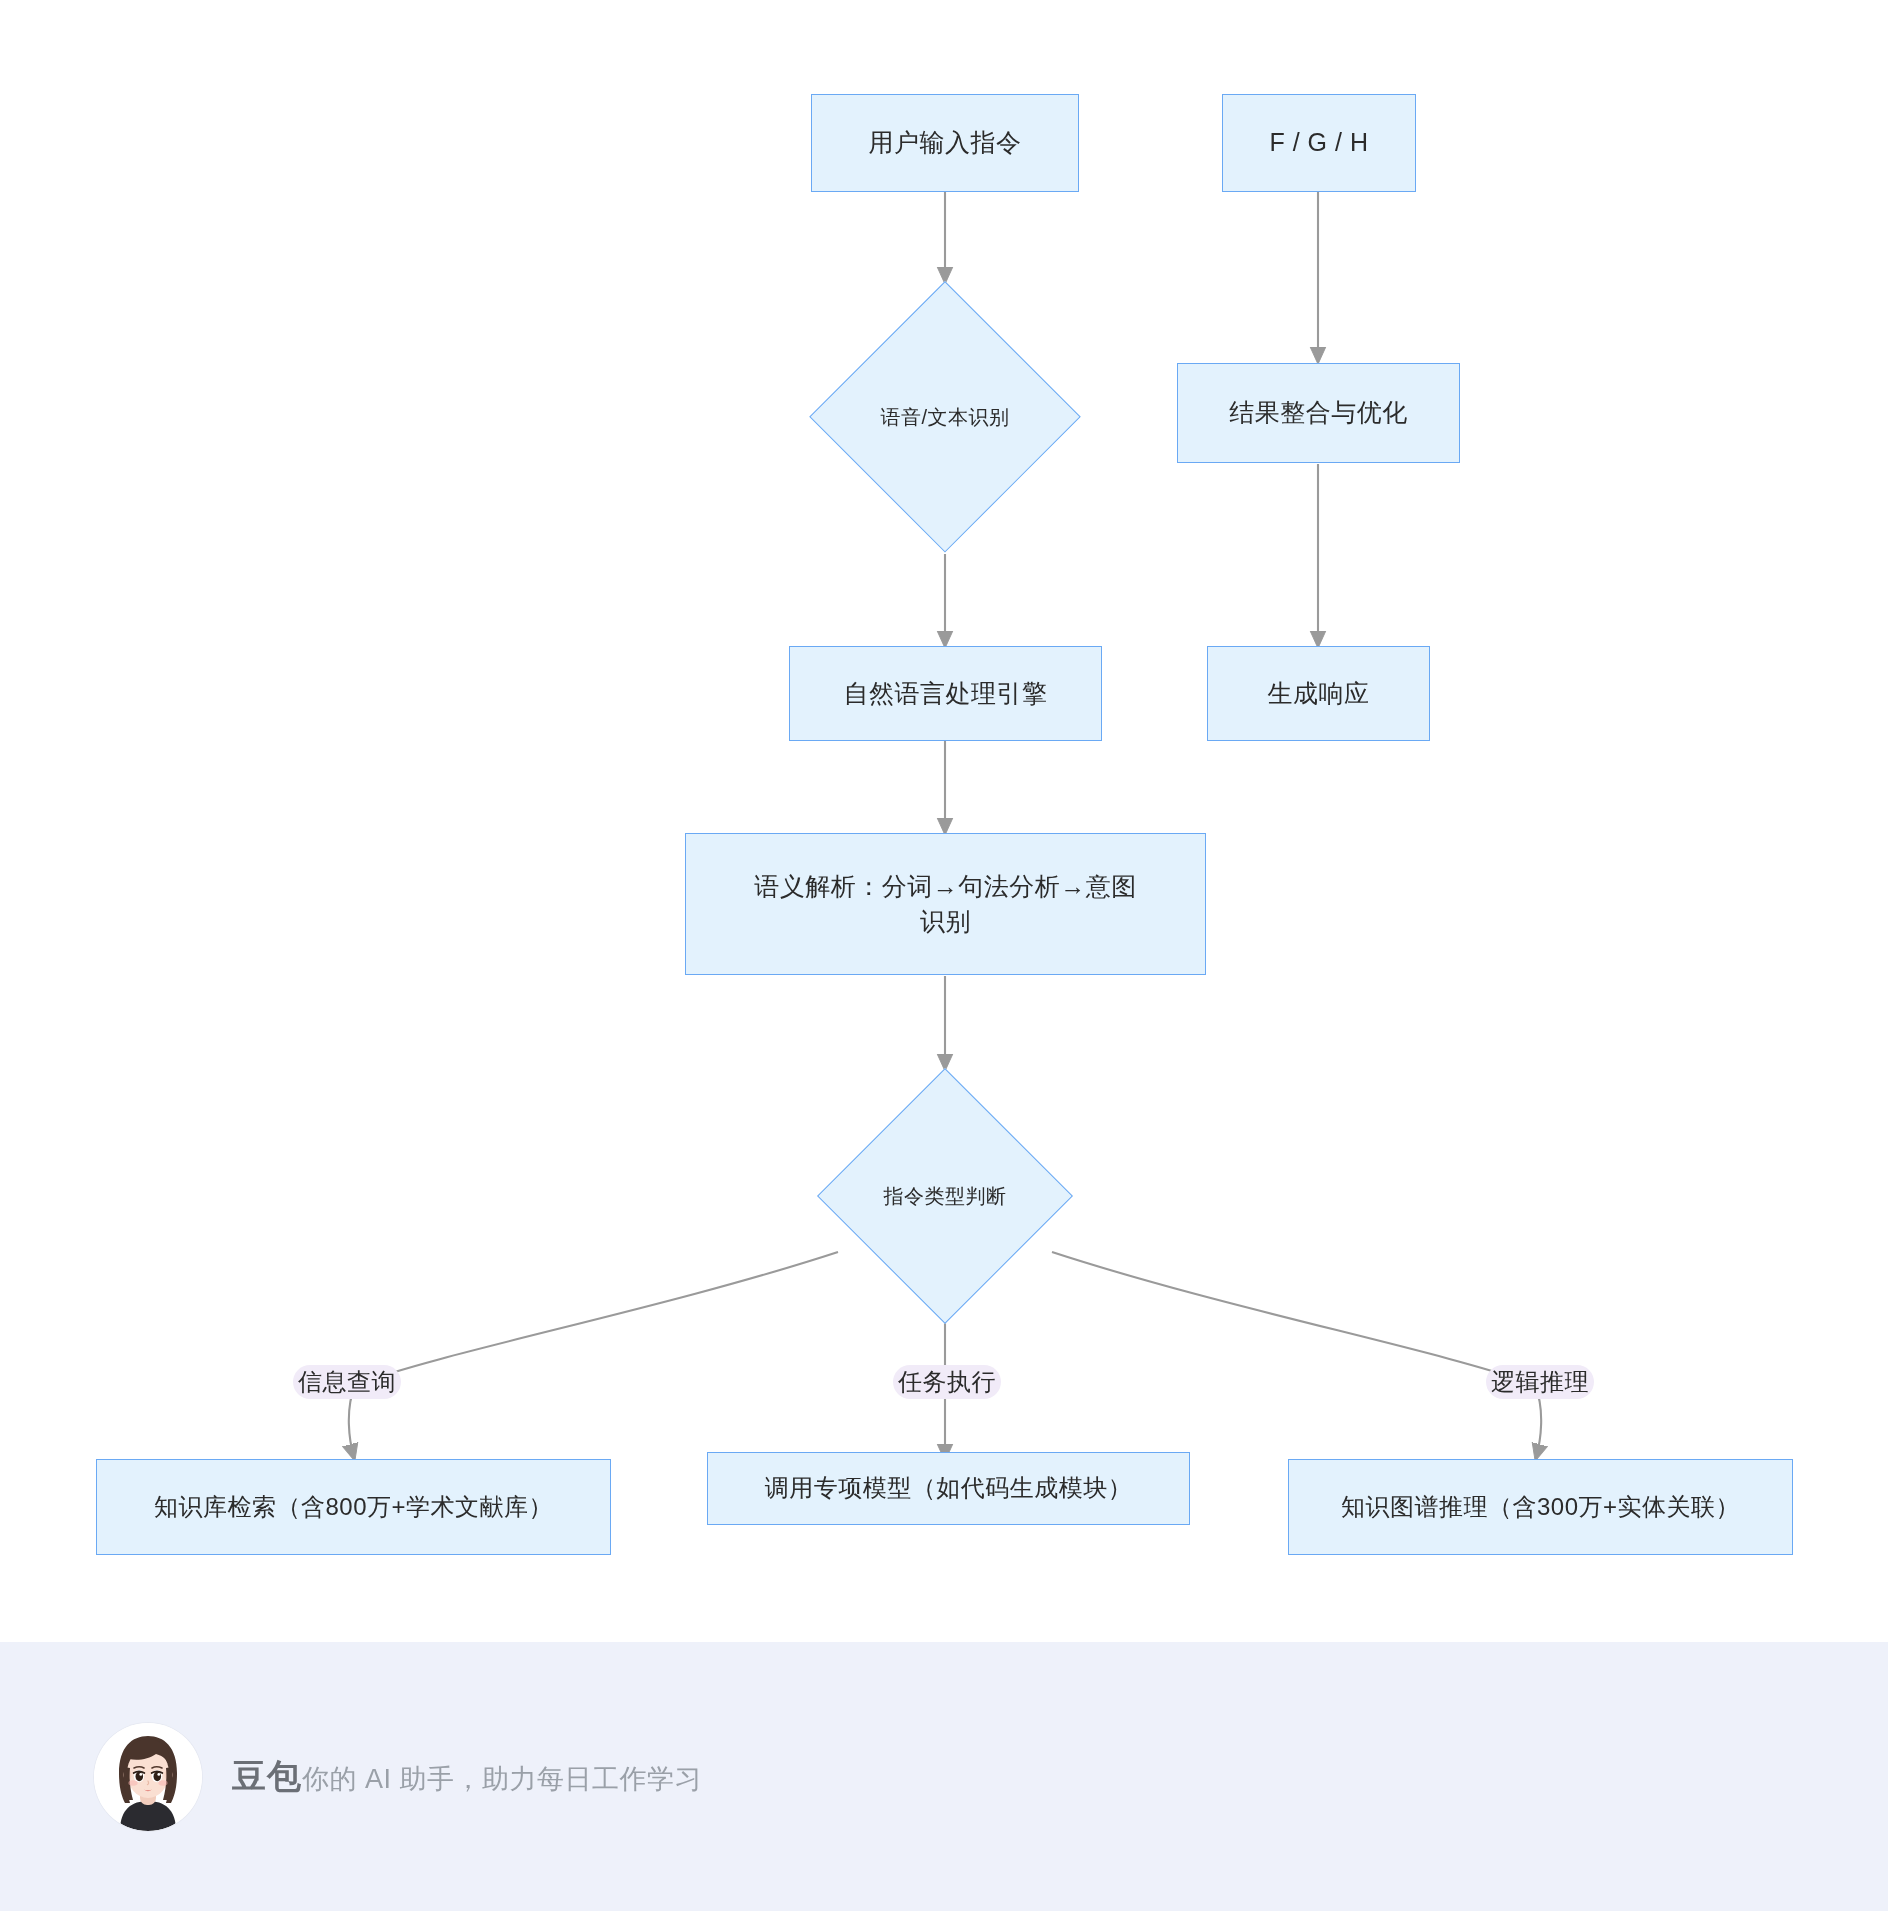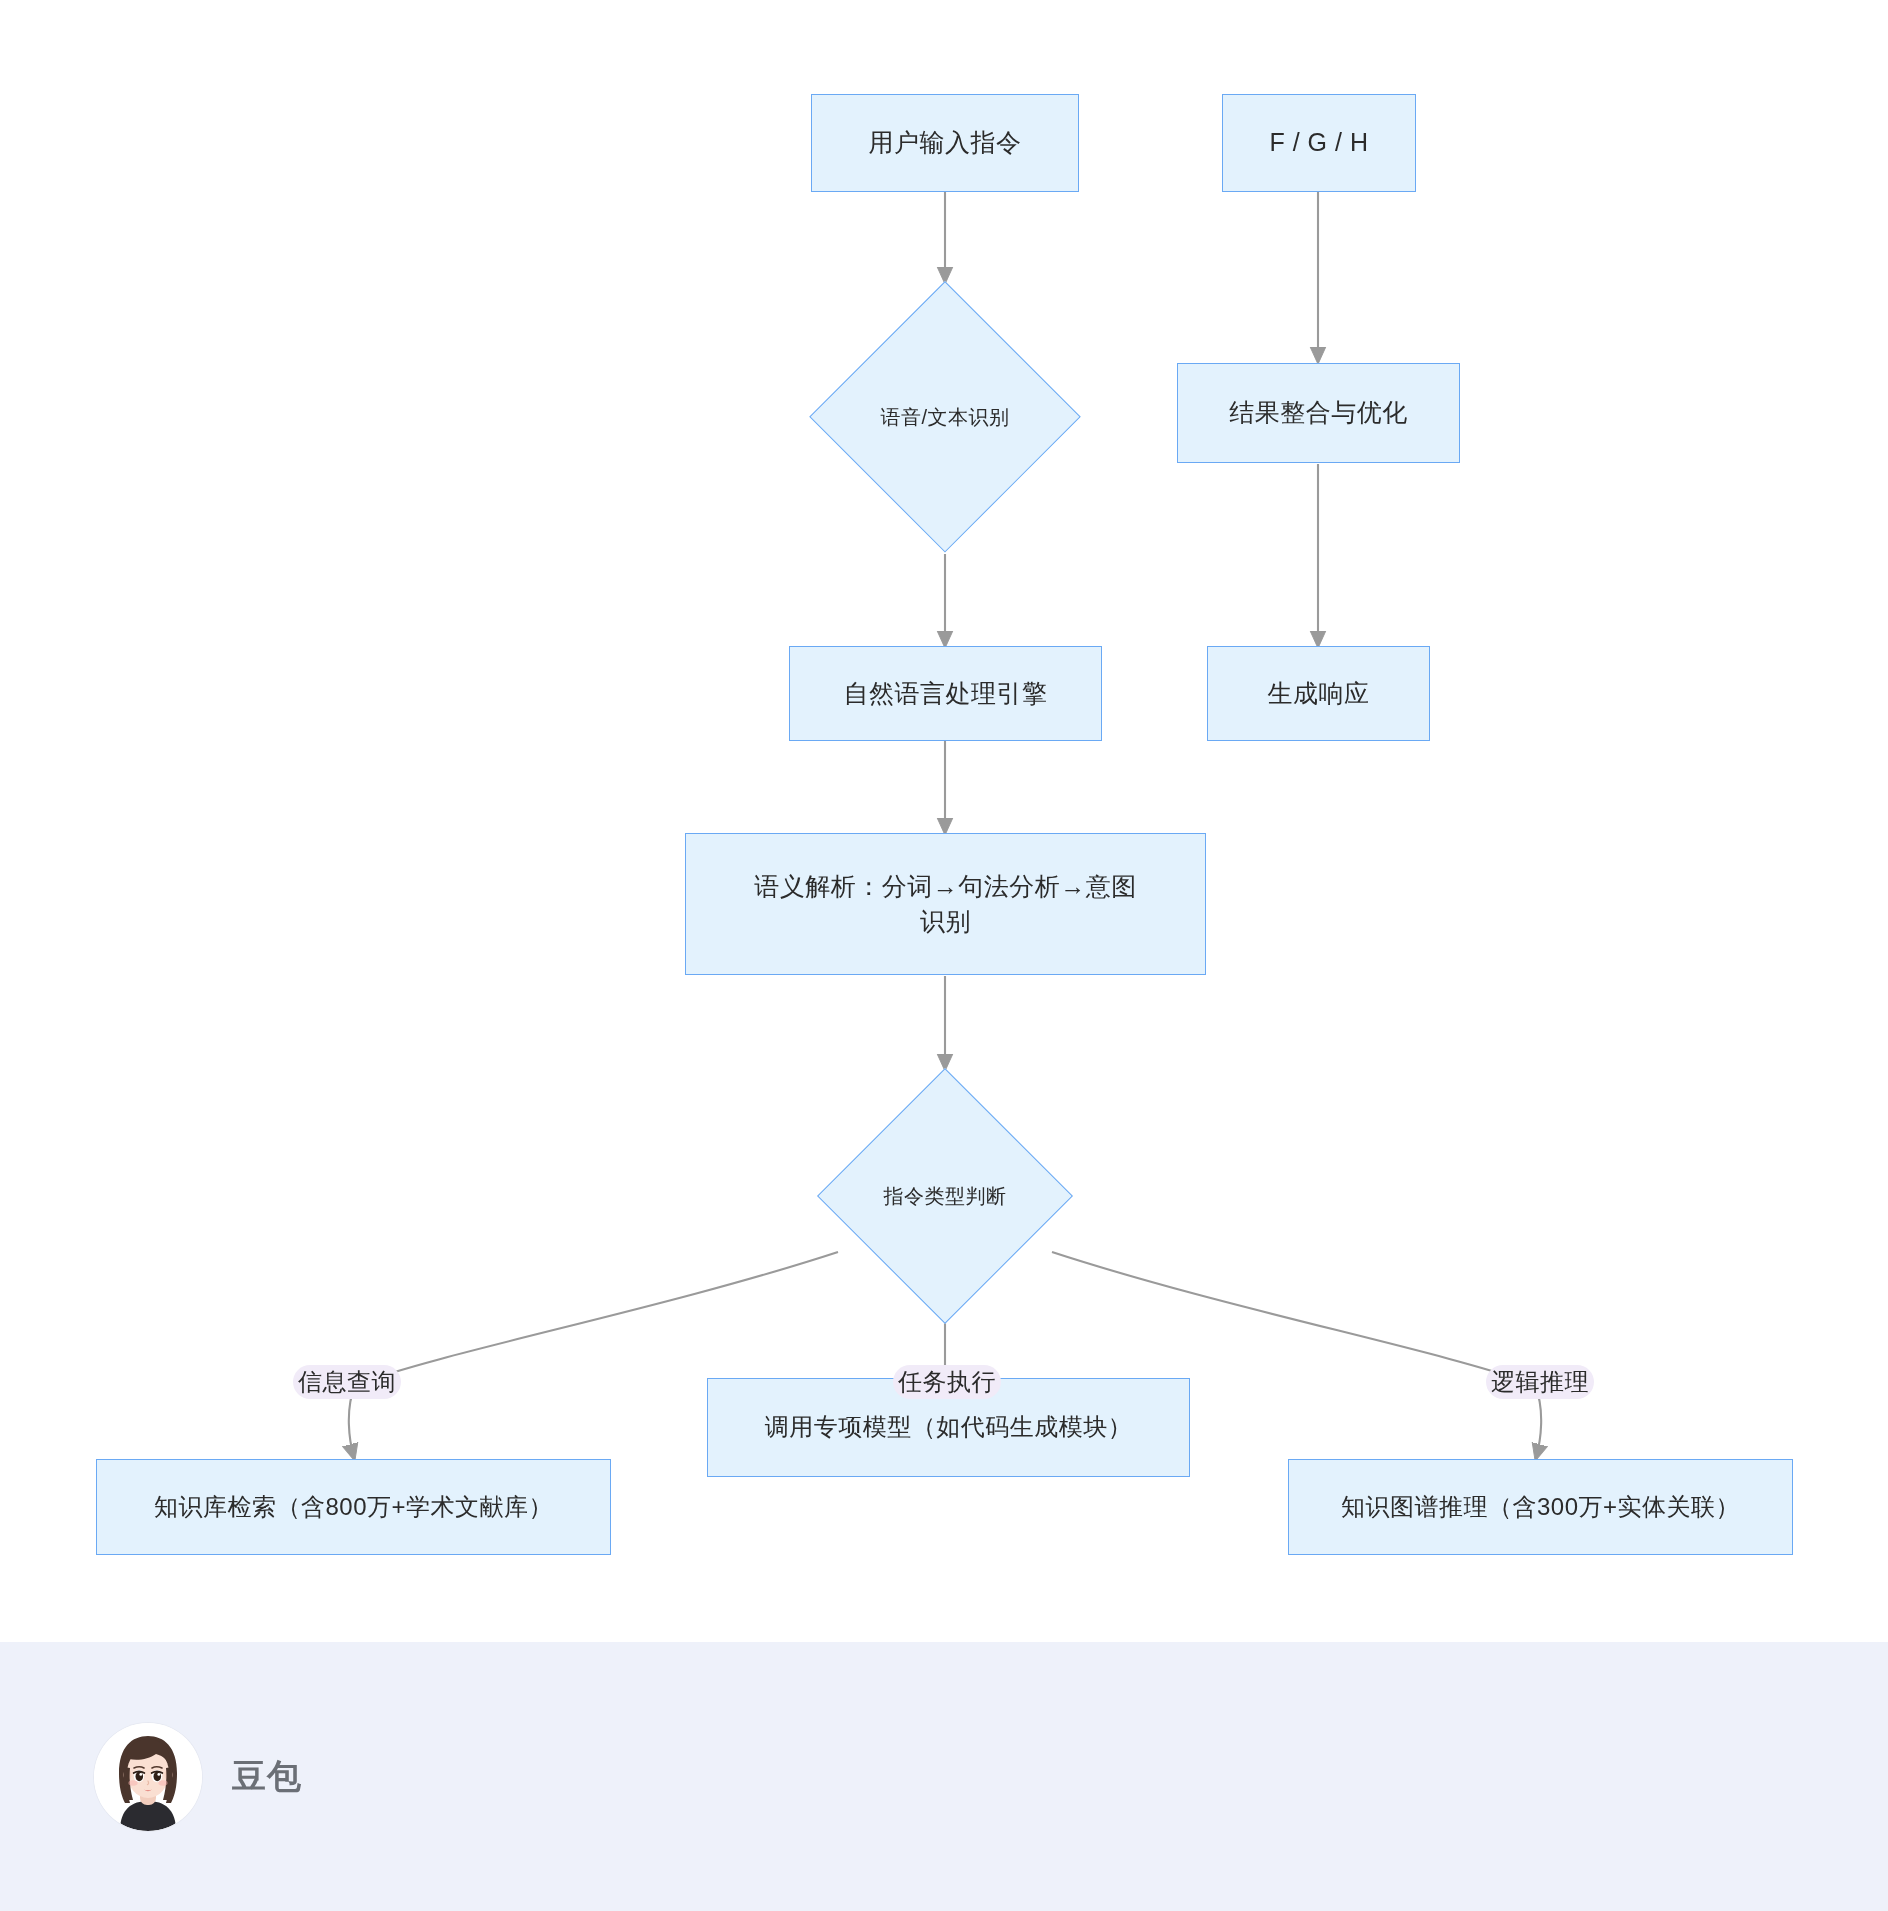--- a/index.html
+++ b/index.html
@@ -188,21 +188,21 @@
 
     <div class="diamond-wrap" style="left:817px; top:1068px; width:256px; height:256px;">
       <div class="diamond-shape"></div>
       <span class="diamond-label">指令类型判断</span>
     </div>
 
     <div class="node small-text" style="left:96px; top:1459px; width:515px; height:96px;">
       <span>知识库检索（含800万+学术文献库）</span>
     </div>
 
-    <div class="node small-text" style="left:707px; top:1378px; width:483px; height:99px;">
+    <div class="node small-text" style="left:707px; top:1452px; width:483px; height:73px;">
       <span>调用专项模型（如代码生成模块）</span>
     </div>
 
     <div class="node small-text" style="left:1288px; top:1459px; width:505px; height:96px;">
       <span>知识图谱推理（含300万+实体关联）</span>
     </div>
 
     <span class="edge-label" style="left:293px; top:1365px;">信息查询</span>
 
     <span class="edge-label" style="left:893px; top:1365px;">任务执行</span>
@@ -257,17 +257,18 @@
           <ellipse cx="39" cy="60" rx="4.6" ry="2.8" fill="#f6b3ae" opacity="0.55"></ellipse>
           <ellipse cx="69" cy="60" rx="4.6" ry="2.8" fill="#f6b3ae" opacity="0.55"></ellipse>
 
           <path d="M 50 66.5 Q 54 69.8 58 66.5 Q 54 68.2 50 66.5 Z" fill="#e0756e"></path>
         </g>
       </svg>
     </div>
 
     <div id="brand-text">
       <div id="brand-name">豆包</div>
+      <div id="brand-tagline">你的 AI 助手，助力每日工作学习</div>
     </div>
 
   </div>
 
 </div>
 
 </body></html>

